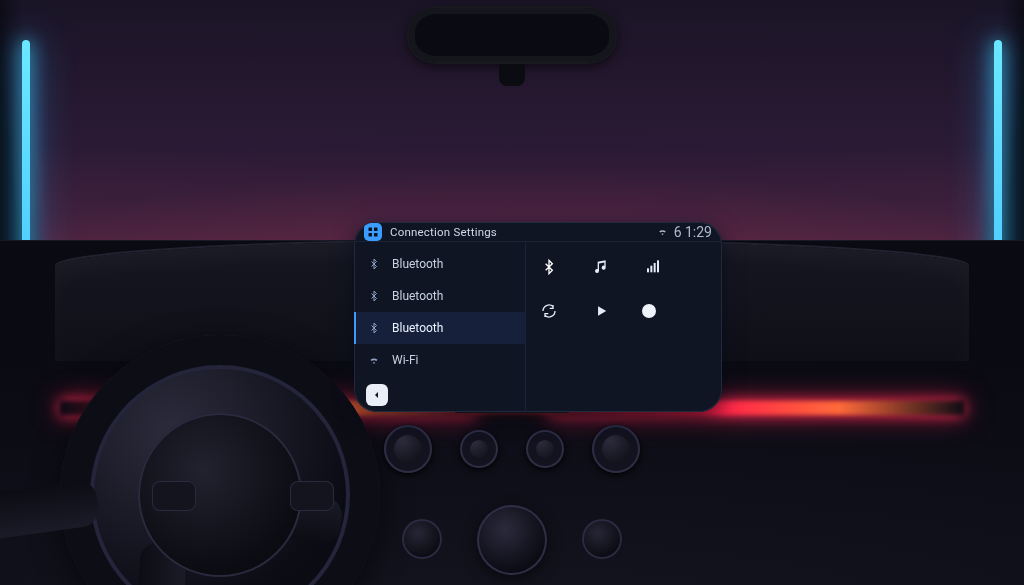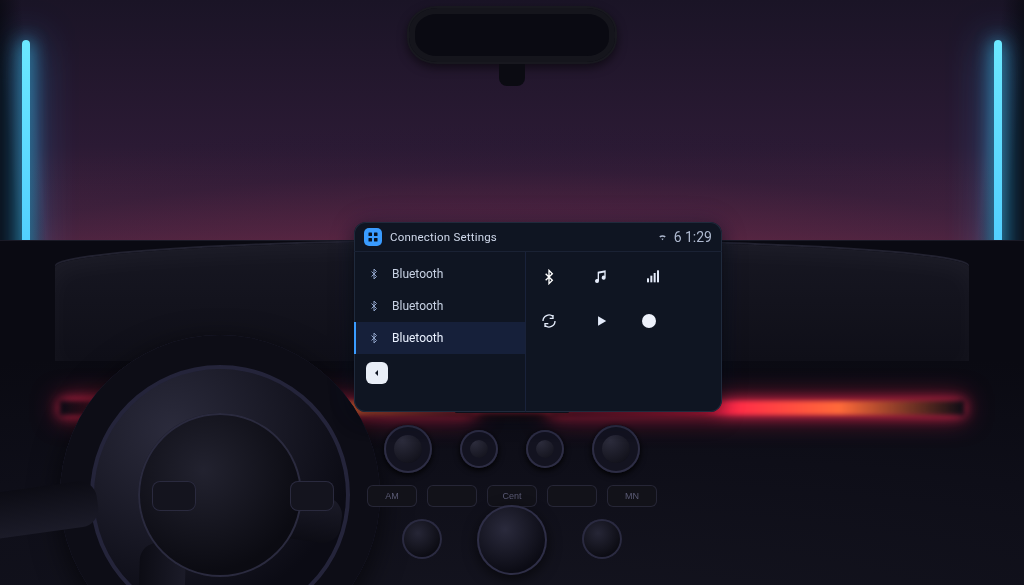--- a/index.html
+++ b/index.html
@@ -103,21 +103,21 @@
     background:radial-gradient(circle at 40% 35%, #2a2a3c, #0b0b14 70%);
     box-shadow:inset 0 0 0 2px #2e2e46, 0 4px 14px rgba(0,0,0,.6);}
   .sideknob{position:absolute;bottom:26px;width:40px;height:40px;border-radius:50%;
     background:radial-gradient(circle at 40% 35%, #262636, #0b0b12 70%);
     box-shadow:inset 0 0 0 2px #2a2a40;}
   .sideknob.l{left:40px;} .sideknob.r{right:40px;}
 
   
   .screen {
     position:absolute; left:354px; top:222px; width:368px; height:190px;
-    background:#0f1522; border-radius:12px;
+    background:#0f1522; border-radius:23px;
     box-shadow: inset 0 0 0 1px #1f2a3c, 0 6px 20px rgba(0,0,0,.6), 0 0 30px rgba(40,80,160,.12);
     color:#cdd6e6; font-size:12px;
     display:flex; flex-direction:column;
     overflow:hidden;
   }
   .scr-header{height:30px;display:flex;align-items:center;gap:8px;padding:0 10px;
     border-bottom:1px solid #1a2234;}
   .scr-header .appicon{width:18px;height:18px;border-radius:5px;background:#3a9cff;
     display:flex;align-items:center;justify-content:center;color:#08121f;font-size:10px;}
   .scr-header .title{color:#cfd8ea;font-size:11.5px;letter-spacing:.2px;}
@@ -190,27 +190,20 @@
           <span></span>
           <span></span>
           <span></span>
         </div>
       <div class="knobs">
         <div class="knob"></div>
         <div class="knob small"></div>
         <div class="knob small"></div>
         <div class="knob"></div>
       </div>
-      <div class="rowbtns">
-        <div class="pill">AM</div>
-        <div class="pill"></div>
-        <div class="pill">Cent</div>
-        <div class="pill"></div>
-        <div class="pill">MN</div>
-      </div>
       <div class="sideknob l"></div>
       <div class="jog"></div>
       <div class="sideknob r"></div>
     </div>
   </div>
 
   <div class="screen">
     <div class="scr-header">
       <div class="appicon">
         <svg viewBox="0 0 24 24" width="12" height="12" fill="currentColor">
@@ -252,20 +245,28 @@
           <span>Bluetooth</span>
         </div>
         <div class="item sel">
           <span class="mi-ico">
             <svg width="12" height="14" viewBox="0 0 24 24" fill="none" stroke="currentColor" stroke-width="2">
                 <path d="M7 7l10 10-5 5V2l5 5L7 17"></path>
               </svg>
           </span>
           <span>Bluetooth</span>
         </div>
+        <div class="item">
+          <span class="mi-ico">
+            <svg width="14" height="12" viewBox="0 0 24 24" fill="currentColor">
+                <path d="M12 20l-2.5-3a5 5 0 015 0L12 20zm-5-6l-2-2.3a12 12 0 0114 0L17 14a9 9 0 00-10 0z"></path>
+              </svg>
+          </span>
+          <span>Wi-Fi</span>
+        </div>
         <div class="dockicon">
           <svg width="12" height="12" viewBox="0 0 24 24" fill="currentColor">
               <path d="M14 6l-6 6 6 6V6z"></path>
             </svg>
         </div>
       </div>
 
       <div class="panel">
         <div class="iconrow">
           <span class="glyph on">

